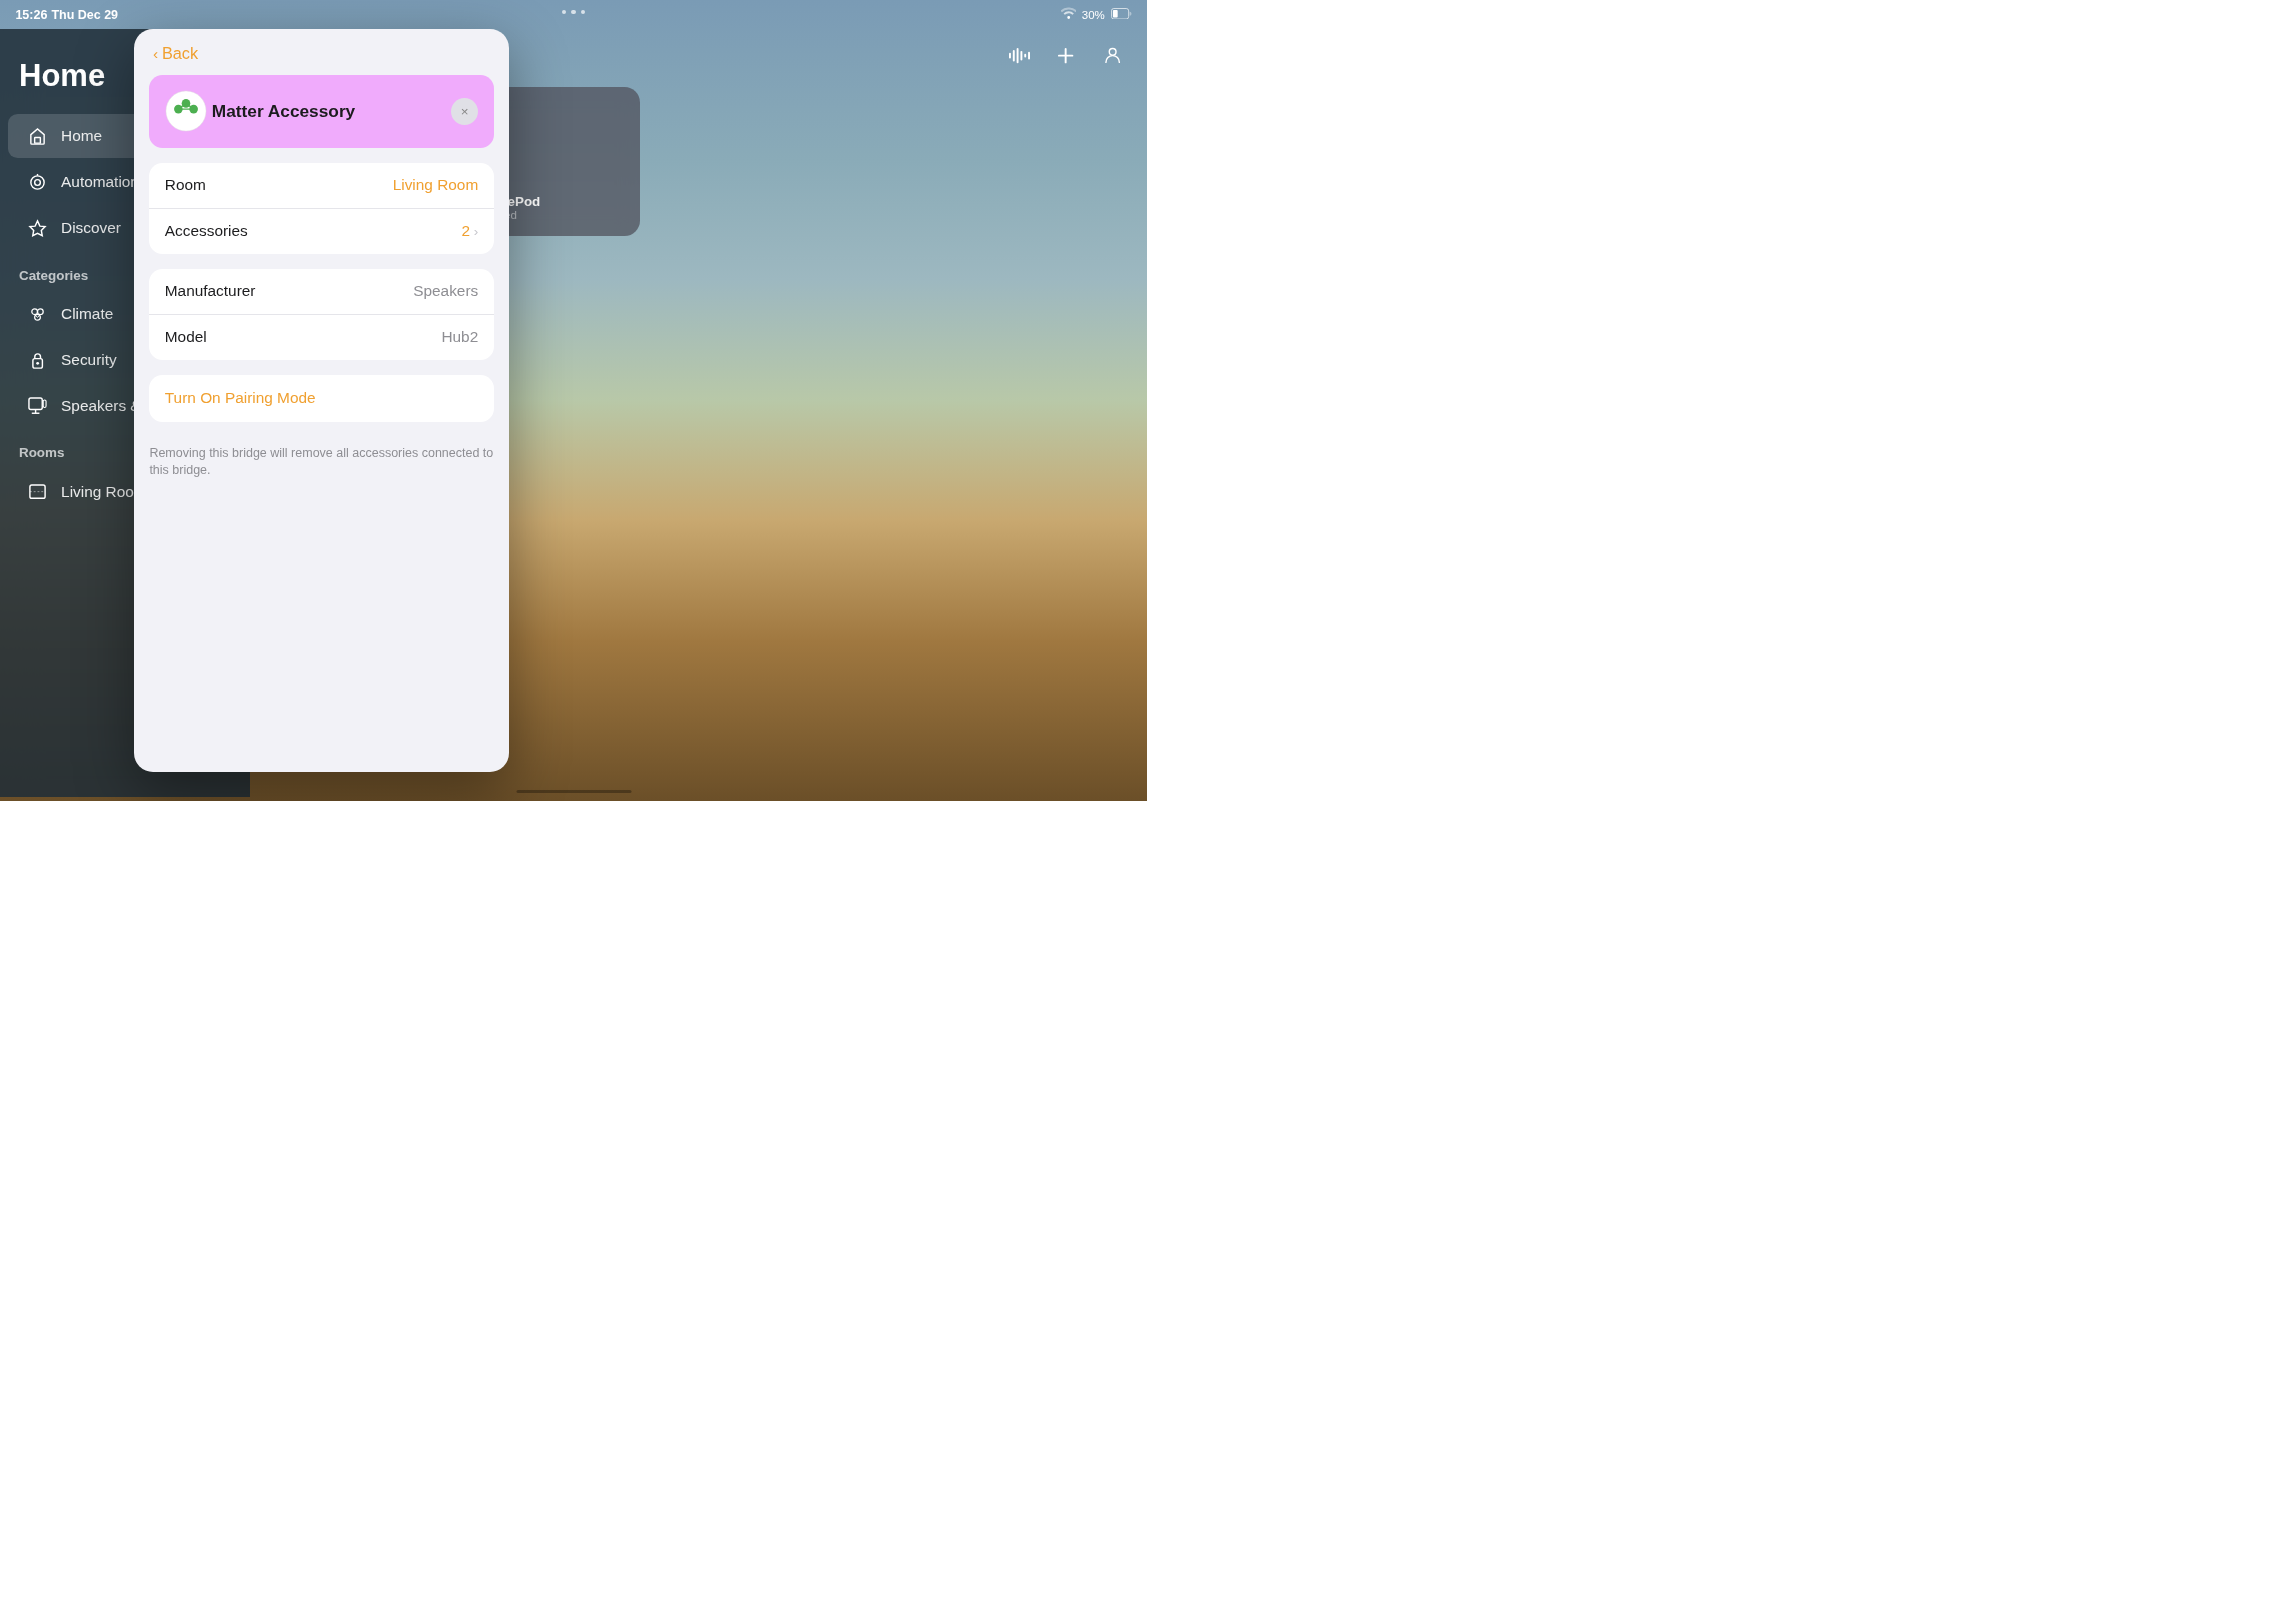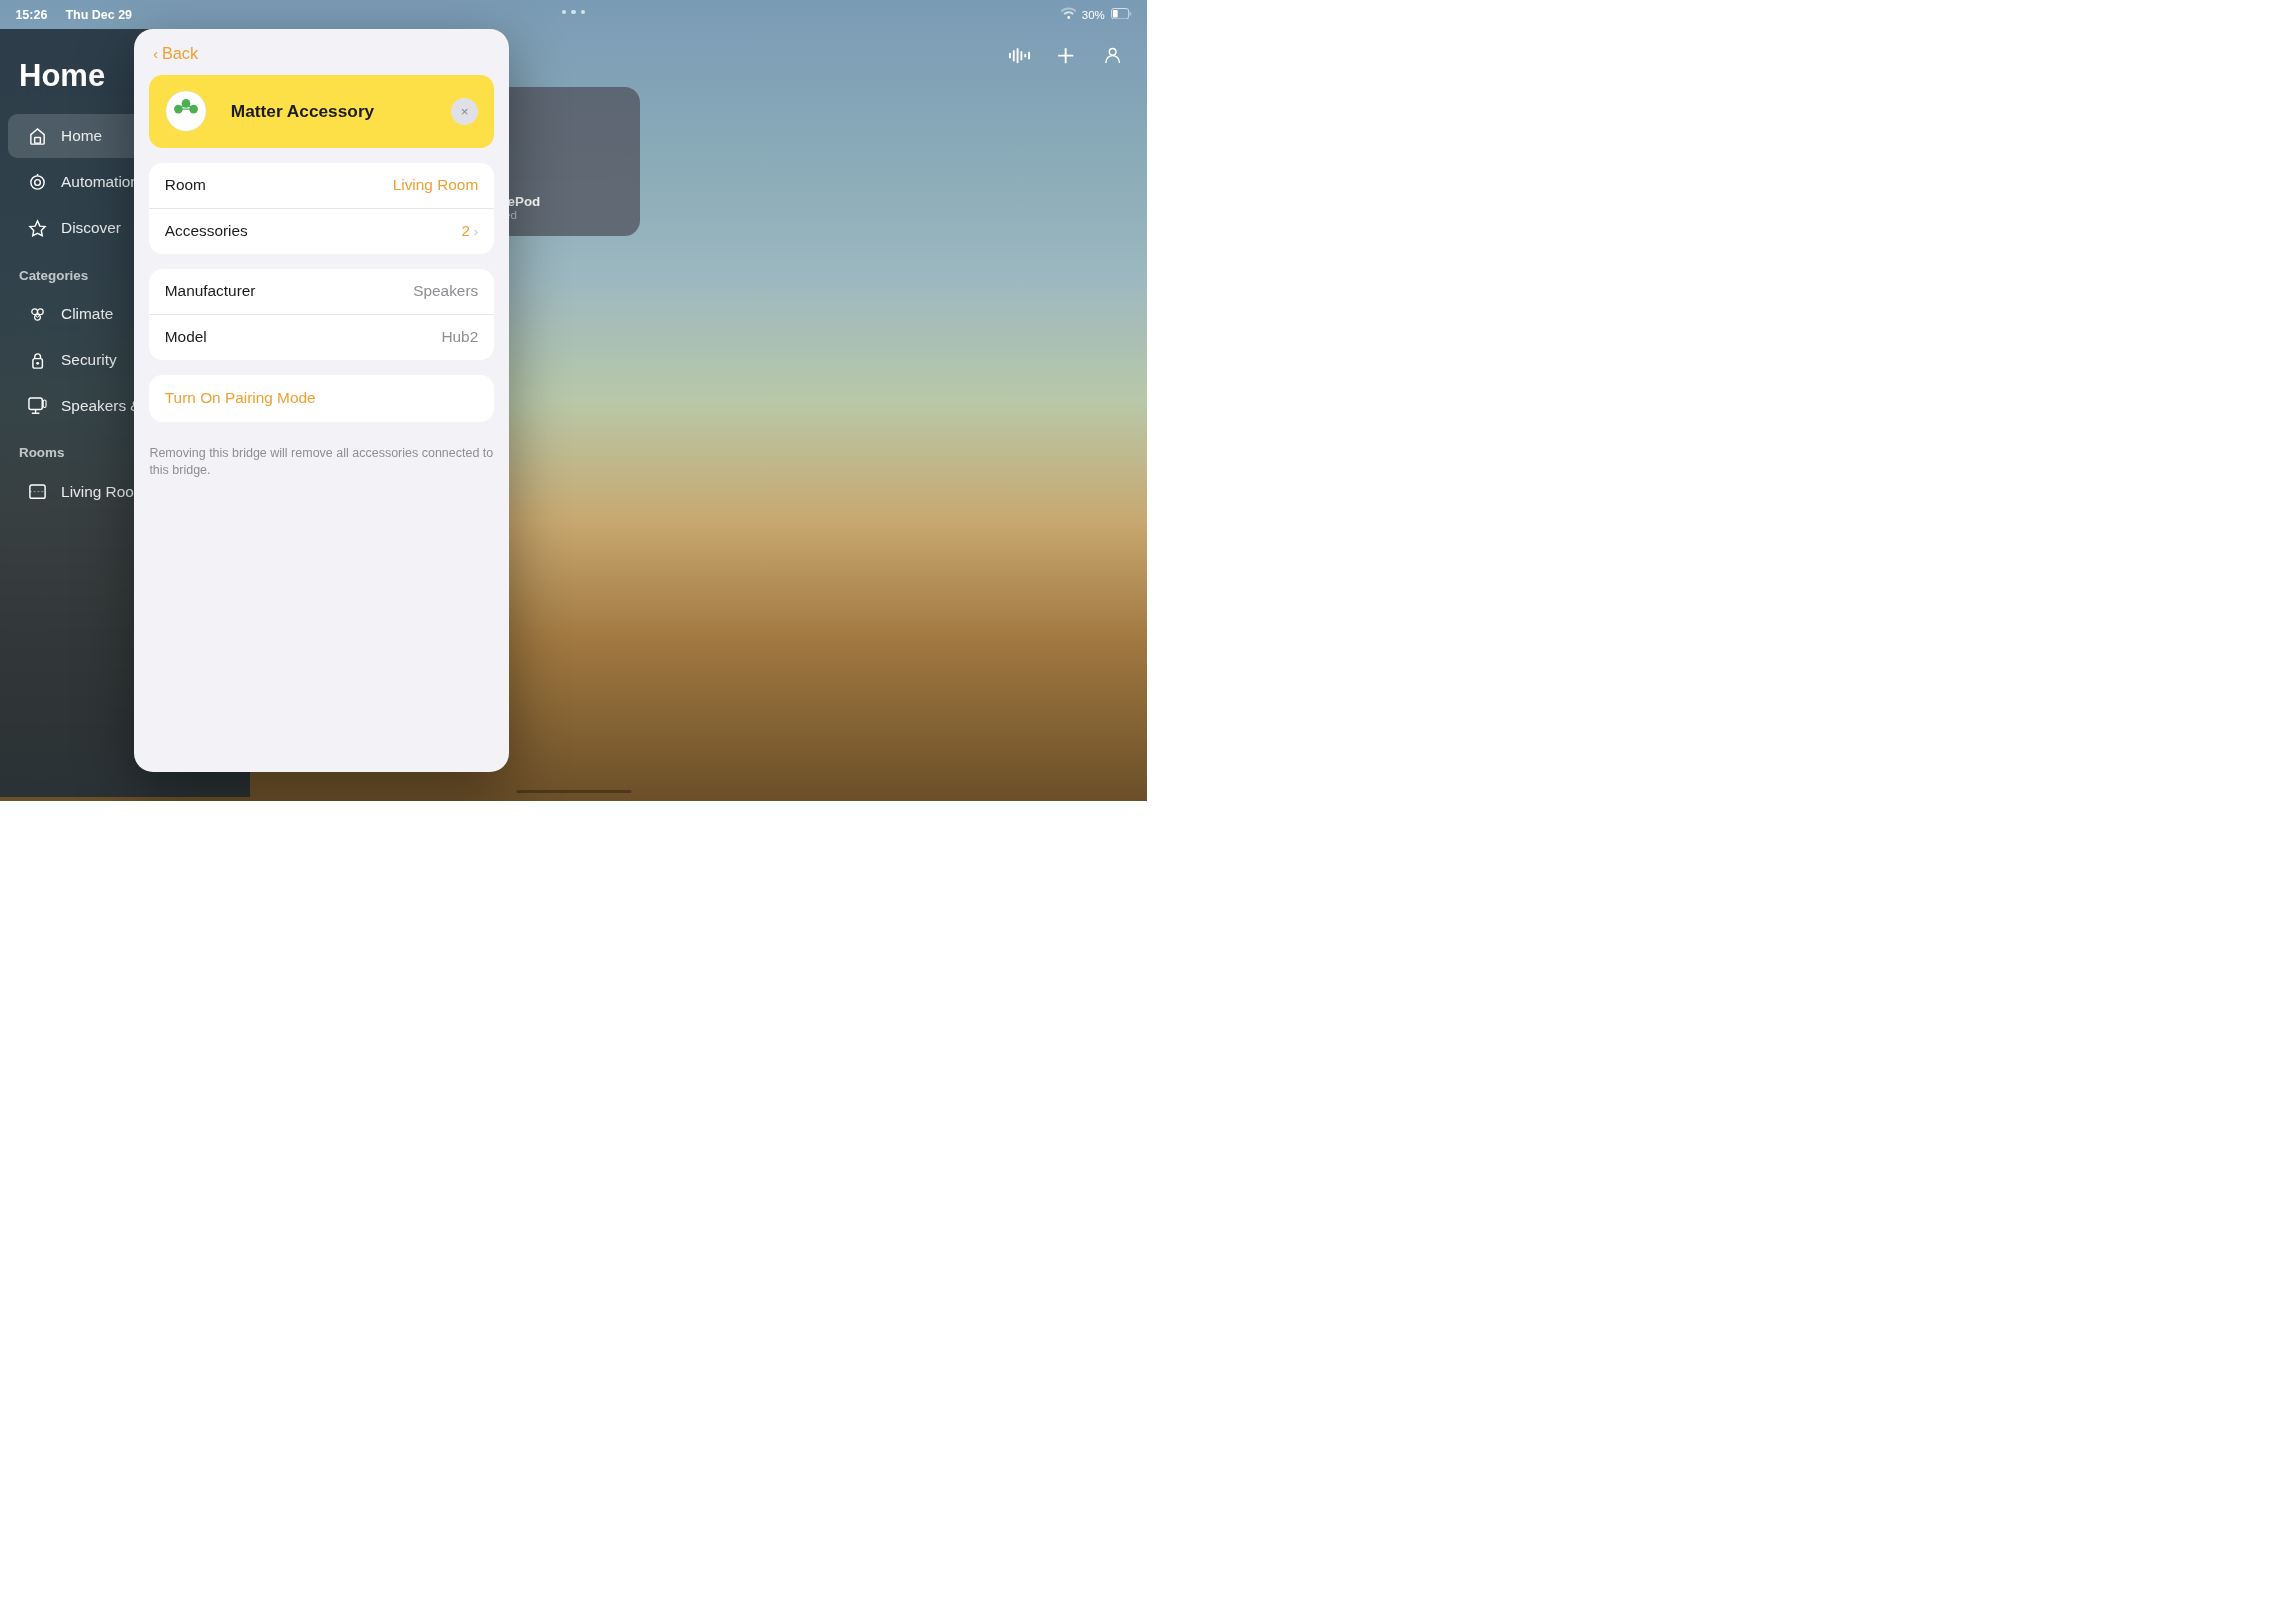--- a/index.html
+++ b/index.html
@@ -39,21 +39,21 @@
       display: flex;
       align-items: center;
       justify-content: space-between;
       padding: 0 15.4px;
       z-index: 10;
     }
 
     .status-left {
       display: flex;
       align-items: center;
-      gap: 18px;
+      gap: 4px;
       color: white;
       font-size: 12.5px;
       font-weight: 600;
     }
 
     .status-right {
       display: flex;
       align-items: center;
       gap: 5.8px;
       color: white;
@@ -191,27 +191,27 @@
     
     .section-card {
       background: white;
       border-radius: 13.4px;
       margin: 0 15.4px 15.4px 15.4px;
       overflow: hidden;
     }
 
     
     .matter-header {
-      background: #fde047;
+      background: #f0abfc;
       border-radius: 13.4px;
       margin: 0 15.4px 15.4px 15.4px;
       padding: 15.4px;
       display: flex;
       align-items: center;
-      gap: 24px;
+      gap: 5px;
     }
 
     .matter-icon {
       width: 42px;
       height: 42px;
       position: relative;
       flex-shrink: 0;
     }
 
     .matter-title {

